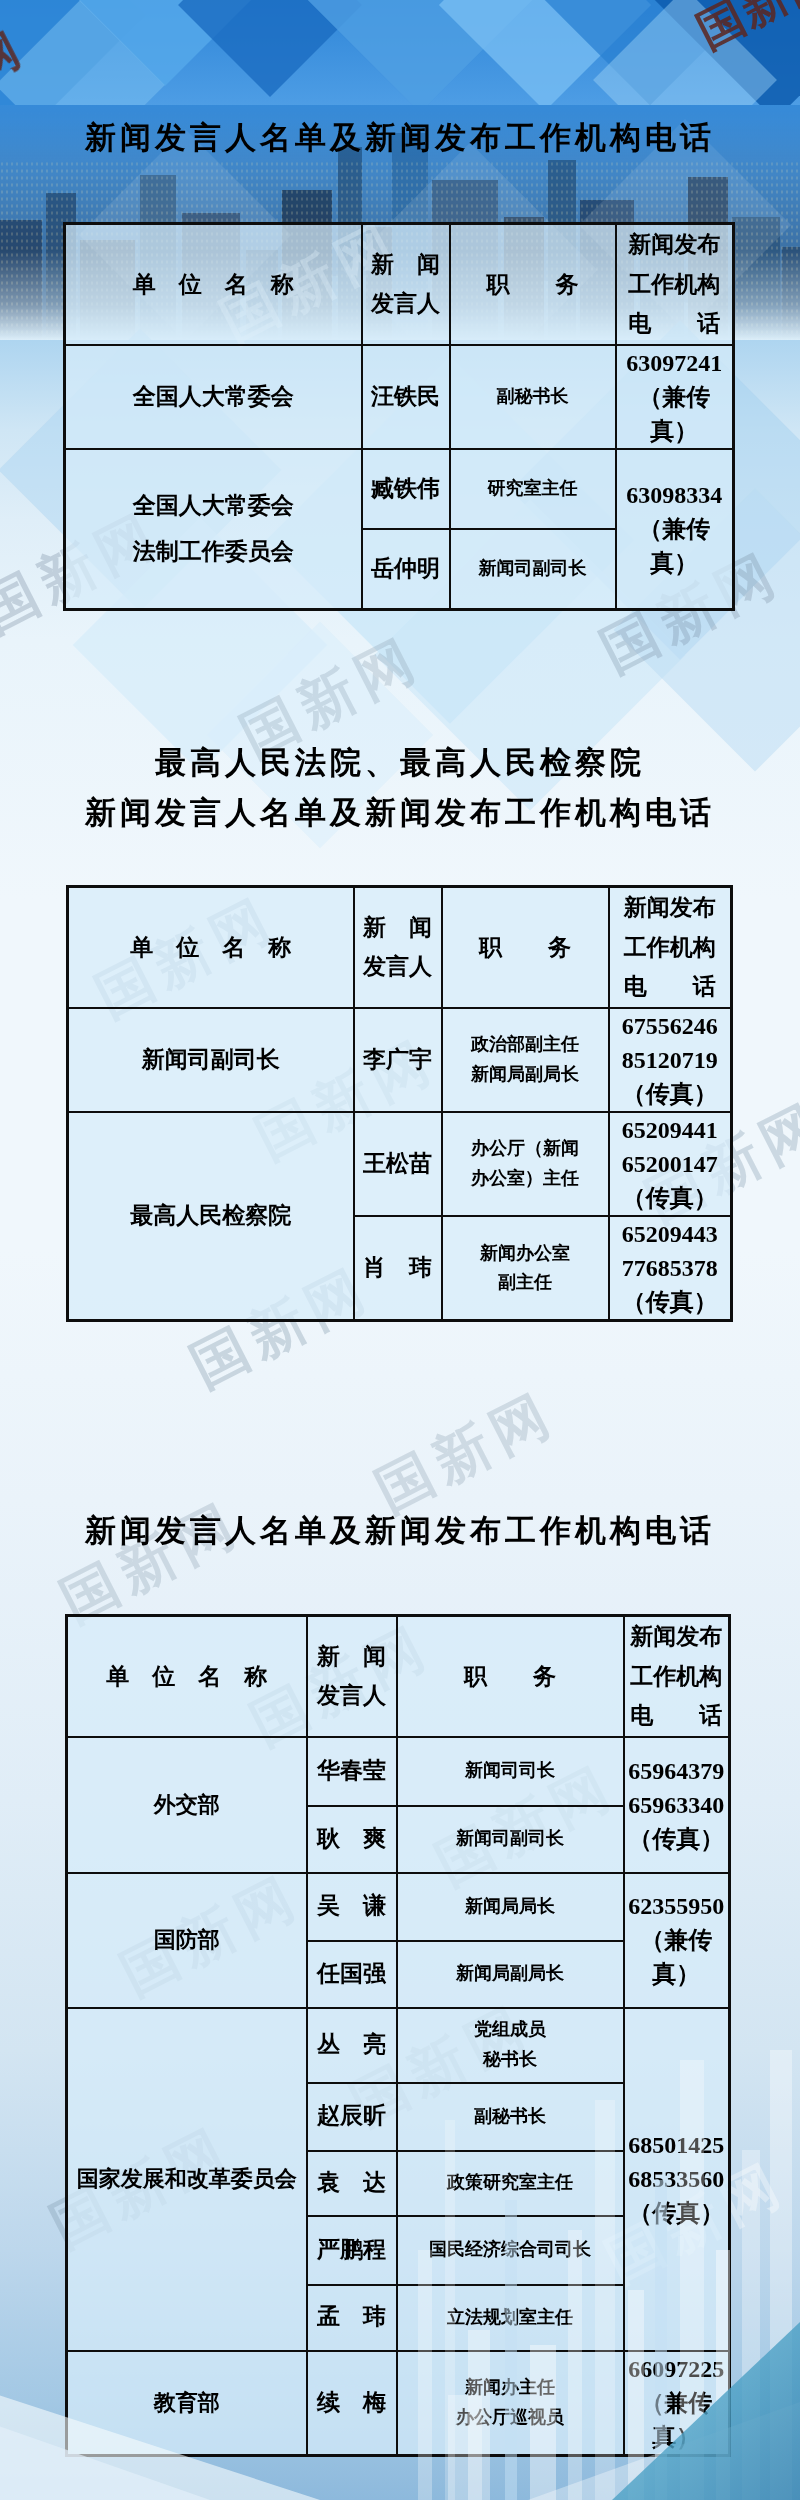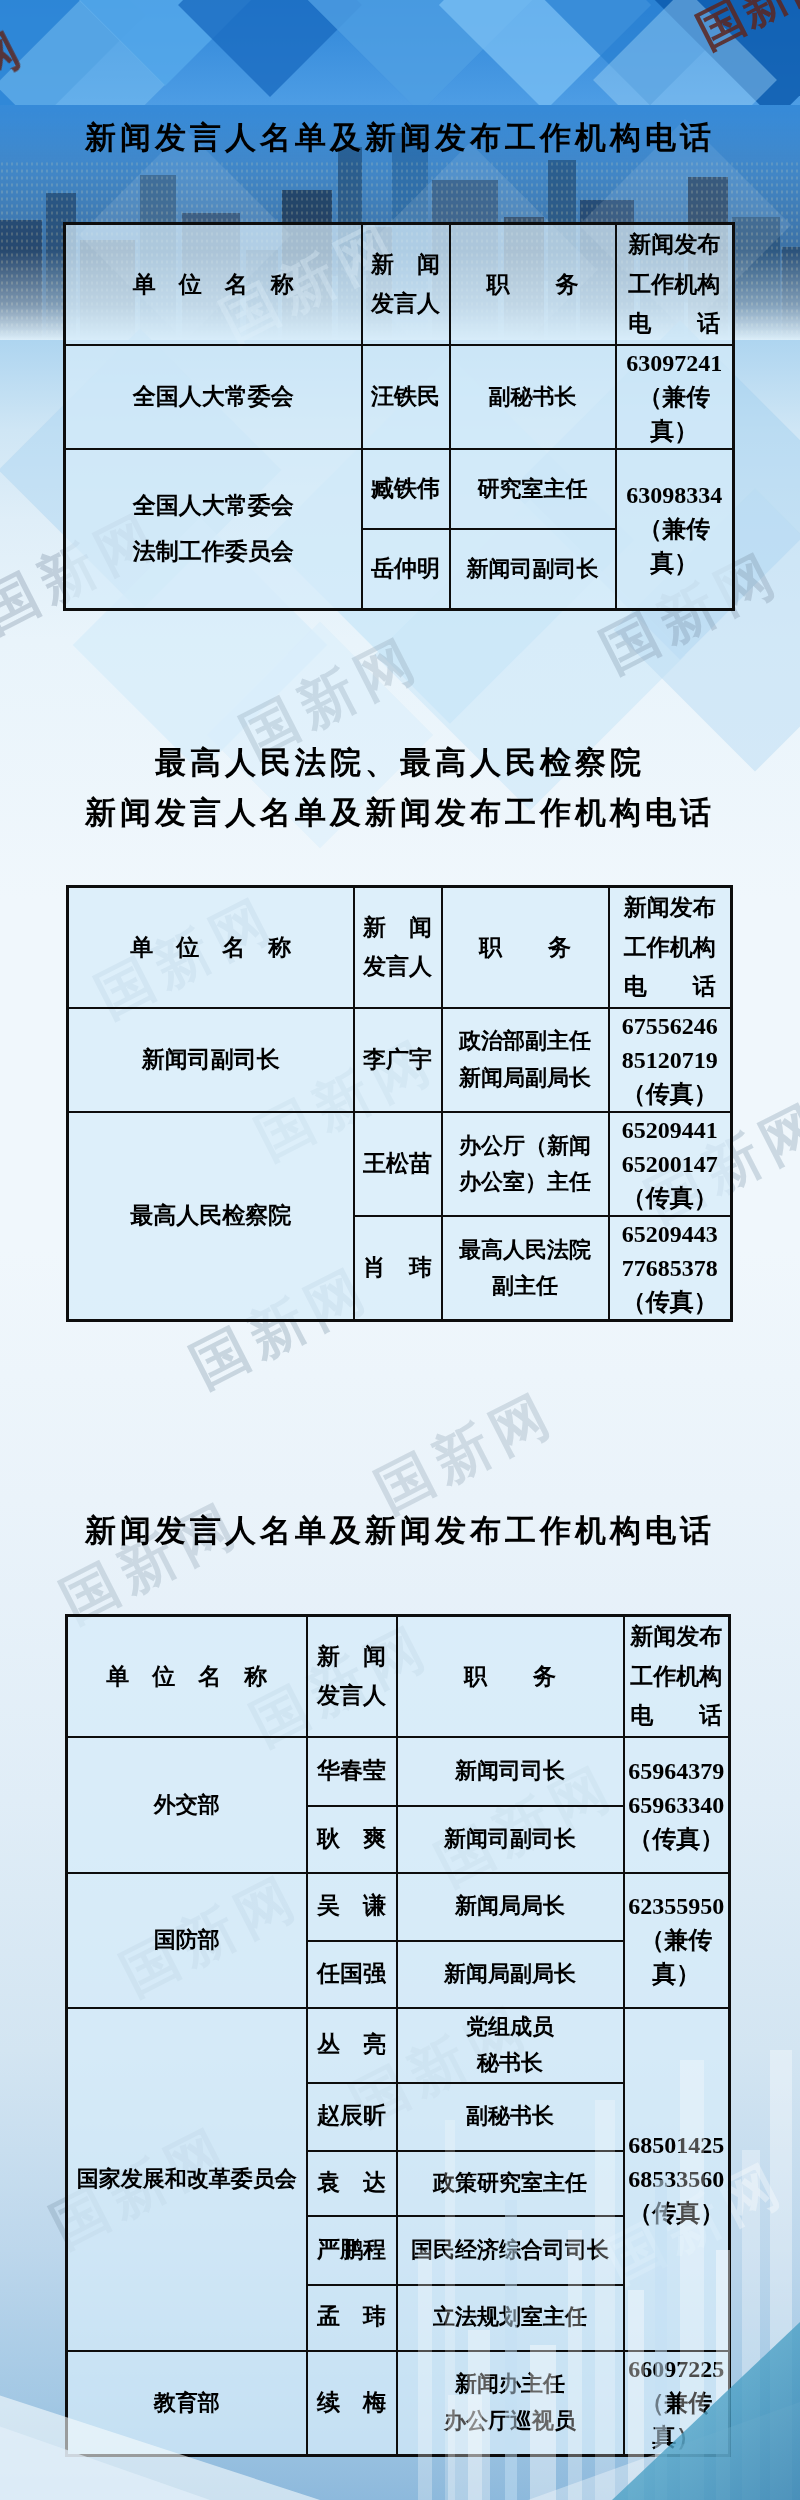--- a/index.html
+++ b/index.html
@@ -28,21 +28,21 @@
   .sec-title{position:absolute;left:0;width:800px;text-align:center;
     font-weight:bold;font-size:31px;letter-spacing:4px;color:#000;}
   
   .ptable{position:absolute;border-collapse:collapse;table-layout:fixed;
     border:3px solid #0d0d0d;color:#000;font-weight:bold;}
   .ptable td{border:2px solid #0d0d0d;text-align:center;vertical-align:middle;
     background:rgba(213,236,250,0.72);white-space:pre-line;padding:0 2px;
     font-size:23px;line-height:1.5;}
   .ptable td.td-hd{line-height:1.72;}
   .ptable td.td-unit{line-height:2.0;}
-  .ptable td.td-pos{font-size:22px;line-height:1.65;}
+  .ptable td.td-pos{font-size:18px;line-height:1.65;}
   .ptable td.td-phone{font-size:24px;line-height:1.42;}
   .sec3 td.td-unit{font-size:22px;}
   
   .bar{position:absolute;}
   .tri-br{position:absolute;left:612px;top:2322px;width:188px;height:178px;
     clip-path:polygon(100% 0,100% 100%,0 100%);
     background:linear-gradient(135deg,#6cc3dd,#2e7fae);opacity:.8;}
   .tri-br2{position:absolute;left:528px;top:2402px;width:272px;height:98px;
     clip-path:polygon(100% 0,100% 100%,0 100%);
     background:rgba(255,255,255,0.35);}
@@ -215,21 +215,21 @@
       <td class="td-unit" rowspan="2">最高人民检察院</td>
       <td class="td-name">王松苗</td>
       <td class="td-pos">办公厅（新闻
 办公室）主任</td>
       <td class="td-phone">65209441
 65200147
 （传真）</td>
     </tr>
     <tr style="height:101px">
       <td class="td-name">肖　玮</td>
-      <td class="td-pos">最高人民法院
+      <td class="td-pos">新闻办公室
 副主任</td>
       <td class="td-phone">65209443
 77685378
 （传真）</td>
     </tr>
   </tbody>
     </table>
 
   <div class="sec-title" style="top:1510px;">新闻发言人名单及新闻发布工作机构电话</div>
 

